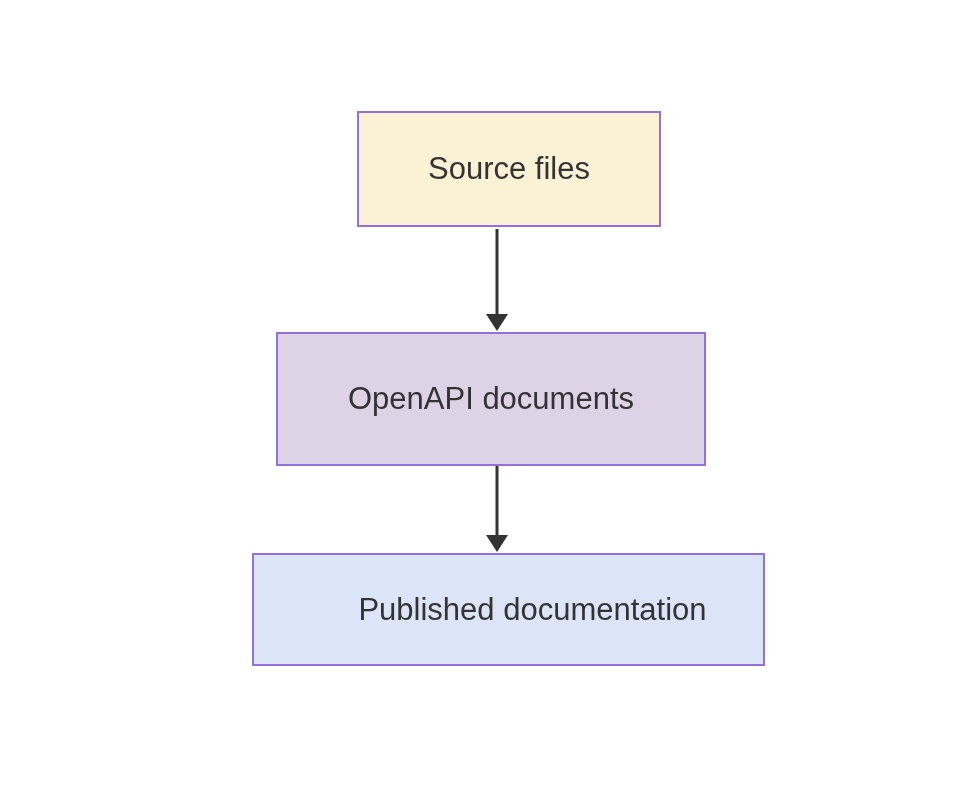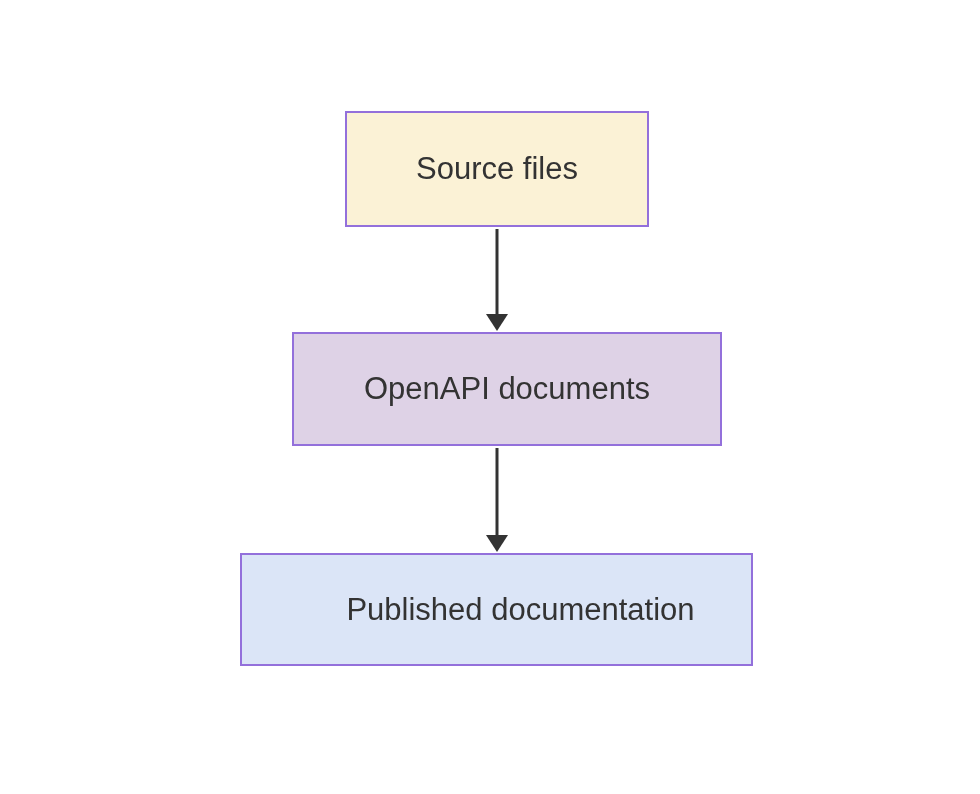--- a/index.html
+++ b/index.html
@@ -24,29 +24,30 @@
     pointer-events: none;
   }
   .node {
     position: absolute;
     box-sizing: border-box;
     border: 2px solid var(--node-border, #9370db);
     display: flex;
     align-items: center;
     justify-content: center;
     text-align: center;
+    margin-left: 12px;
   }
   .node-label {
     font-size: 31px;
     color: var(--text, #333333);
     line-height: 1.2;
     white-space: nowrap;
   }
   .node-0 { left: 345px; top: 111px; width: 304px; height: 116px; }
-  .node-1 { left: 292px; top: 332px; width: 430px; height: 114px; }
+  .node-1 { left: 264px; top: 332px; width: 430px; height: 134px; }
   .node-2 { left: 240px; top: 553px; width: 513px; height: 113px; }
 </style>
 </head>
 <body>
 
 <div class="canvas">
 
   <svg class="edges" width="980" height="794" viewBox="0 0 980 794" aria-hidden="true">
     <g>
       <line class="edge-line" x1="497" y1="229" x2="497" y2="317" stroke="#333333" stroke-width="3"></line>

